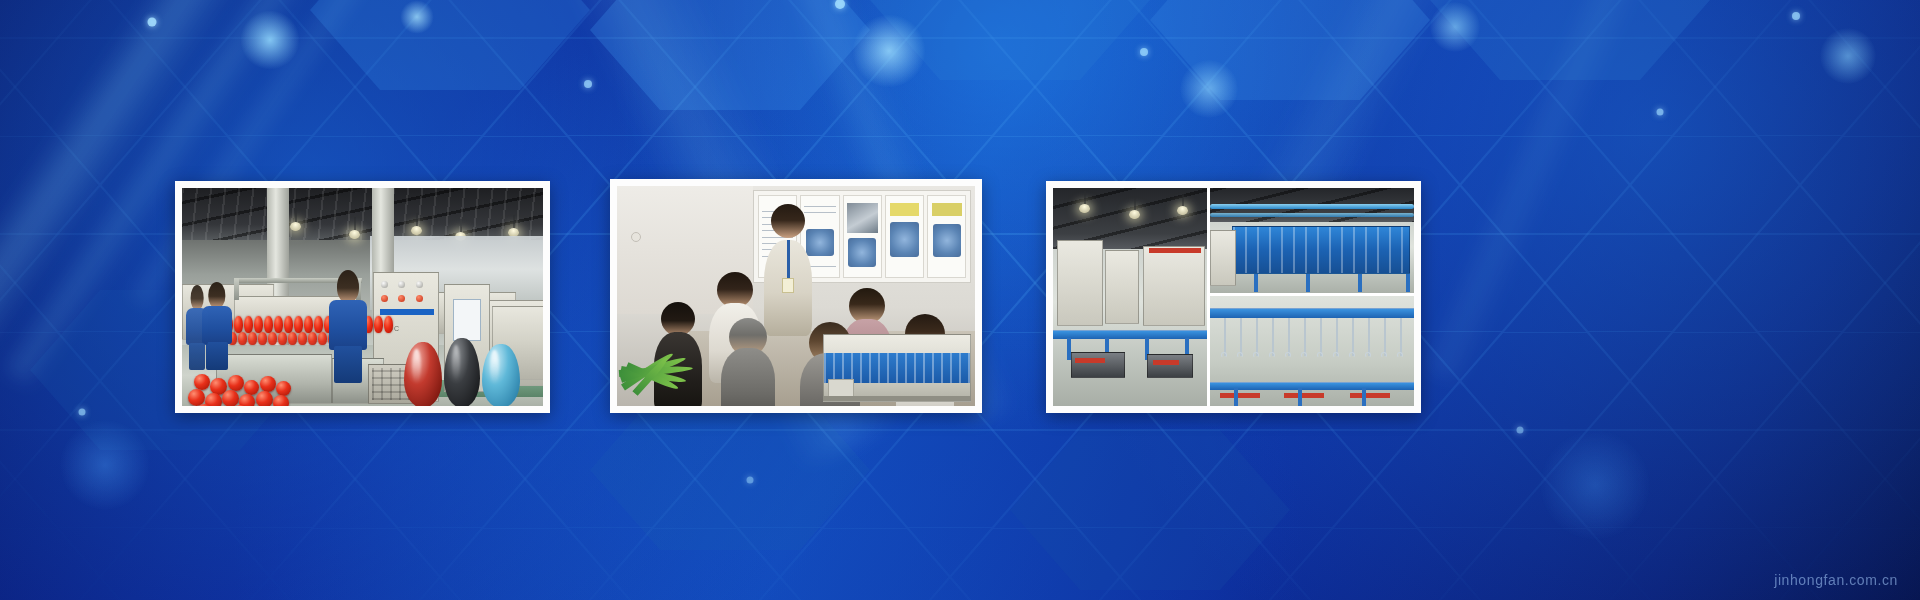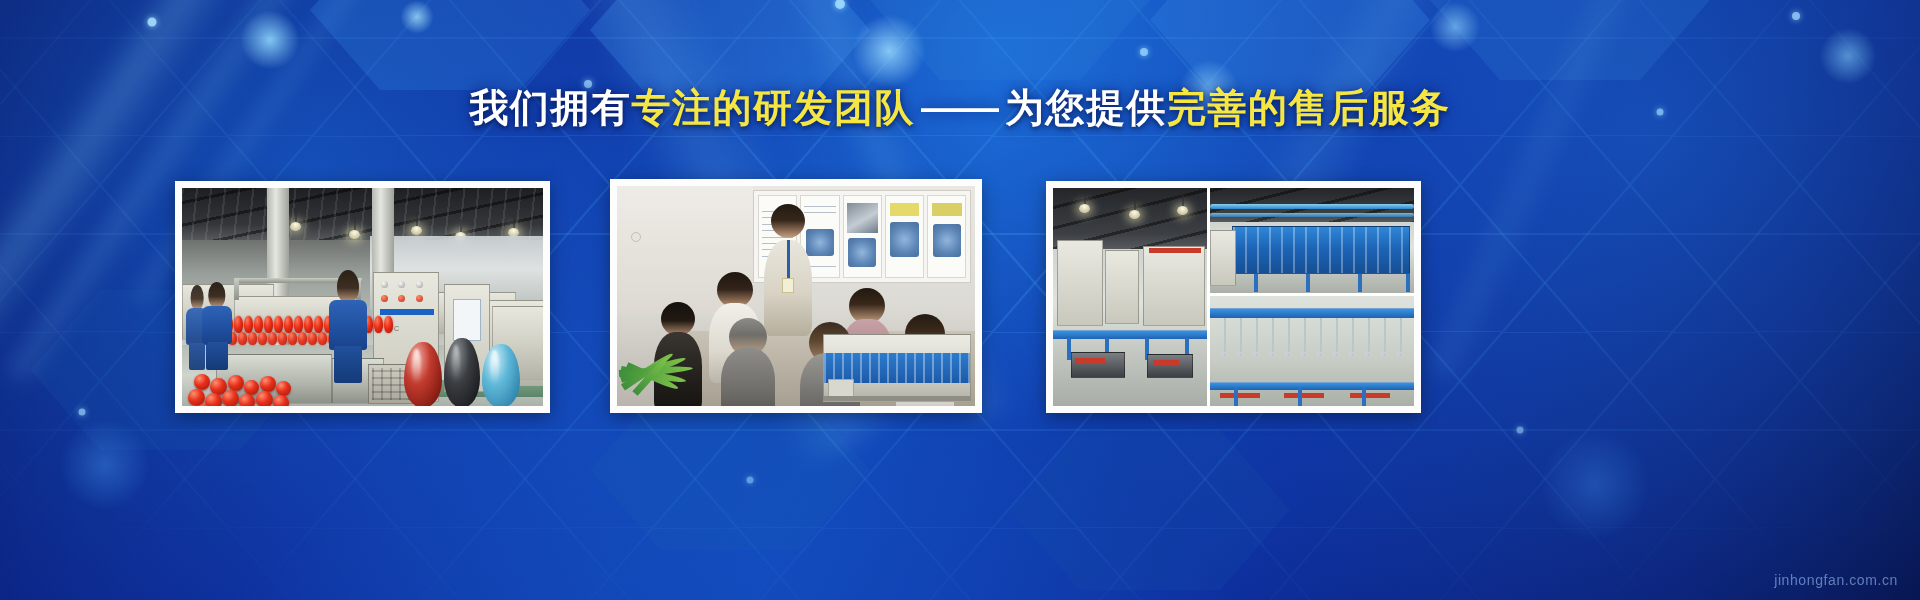--- a/index.html
+++ b/index.html
@@ -386,23 +386,20 @@
     <div class="blob" style="left:400px;top:0px;width:34px;height:34px;background:radial-gradient(circle,rgba(170,230,255,.75),rgba(120,200,255,0) 70%);"></div>
     <div class="blob" style="left:340px;top:238px;width:44px;height:44px;background:radial-gradient(circle,rgba(130,205,255,.55),rgba(120,200,255,0) 72%);"></div>
     <div class="blob" style="left:852px;top:14px;width:74px;height:74px;background:radial-gradient(circle,rgba(160,225,255,.80),rgba(120,200,255,0) 70%);"></div>
     <div class="blob" style="left:1180px;top:60px;width:58px;height:58px;background:radial-gradient(circle,rgba(150,220,255,.60),rgba(120,200,255,0) 72%);"></div>
     <div class="blob" style="left:1430px;top:2px;width:50px;height:50px;background:radial-gradient(circle,rgba(150,220,255,.60),rgba(120,200,255,0) 72%);"></div>
     <div class="blob" style="left:1820px;top:28px;width:56px;height:56px;background:radial-gradient(circle,rgba(140,215,255,.55),rgba(120,200,255,0) 72%);"></div>
     <div class="blob" style="left:60px;top:420px;width:90px;height:90px;background:radial-gradient(circle,rgba(70,150,240,.40),rgba(70,150,240,0) 72%);"></div>
     <div class="blob" style="left:1540px;top:430px;width:110px;height:110px;background:radial-gradient(circle,rgba(70,150,240,.30),rgba(70,150,240,0) 72%);"></div>
   </div>
 
-  <h1 class="headline">
-    <span class="w">我们拥有</span><span class="y">专注的研发团队</span><span class="dash">——</span><span class="w">为您提供</span><span class="y">完善的售后服务</span>
-  </h1>
 
   <div class="cards">
 
     <div class="card" id="card-left">
       <div class="inner">
         <div class="f-bg"></div>
         <div class="f-roof"></div>
 
         <div class="f-light" style="left:108px;top:34px;"></div>
         <div class="f-light" style="left:167px;top:42px;"></div>

